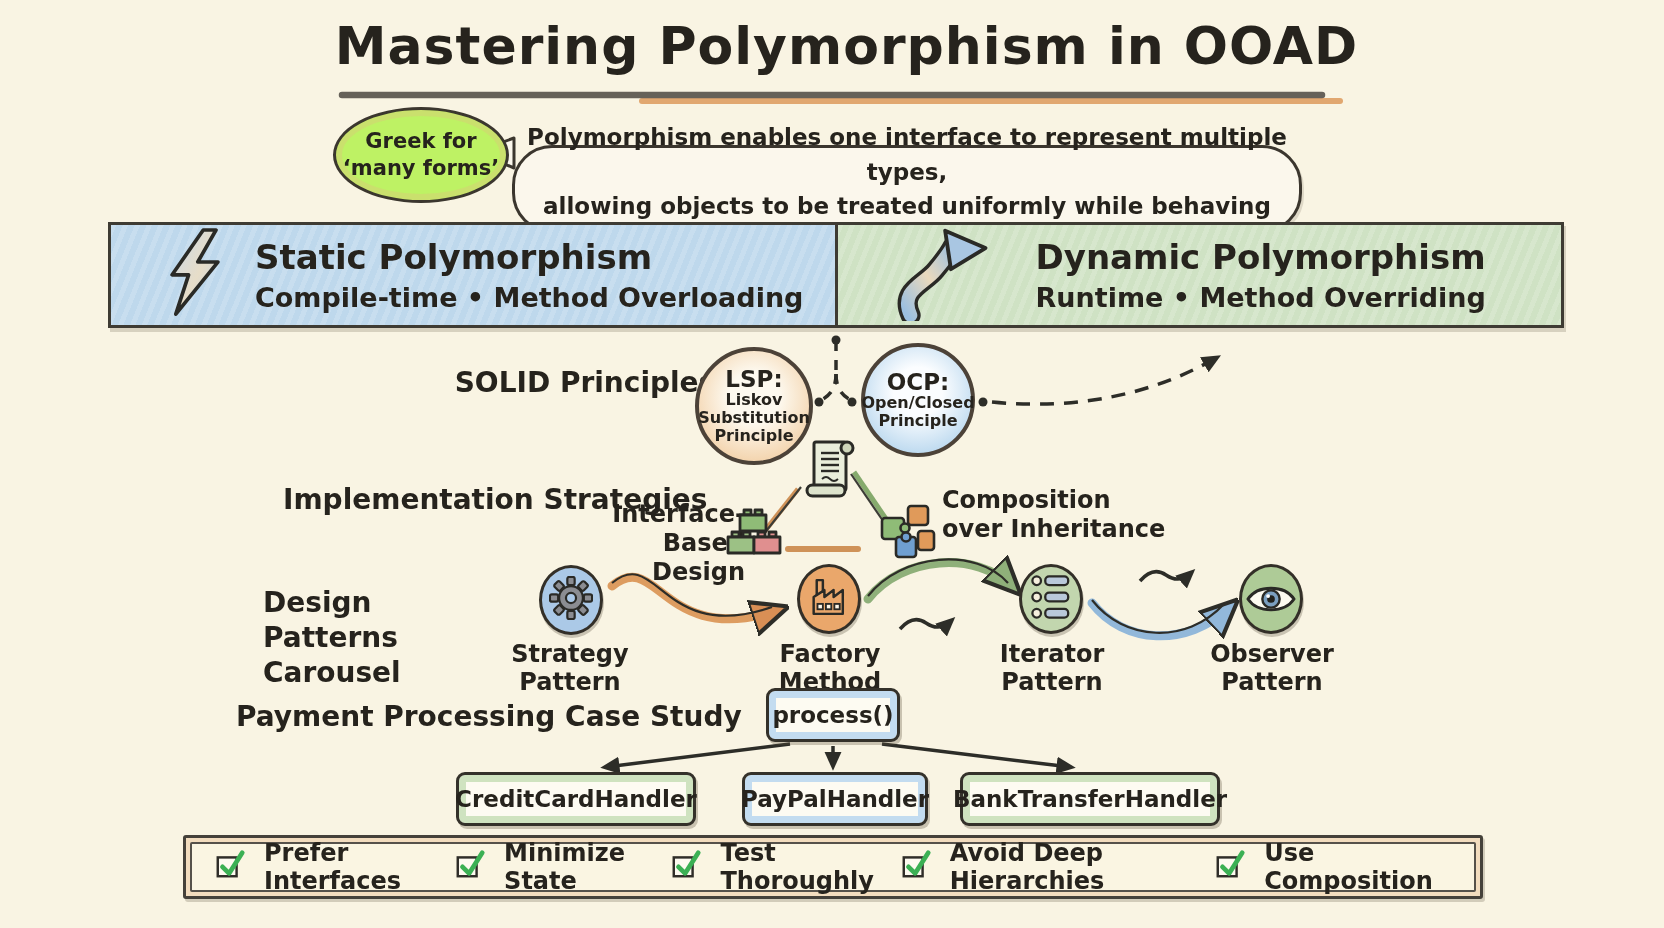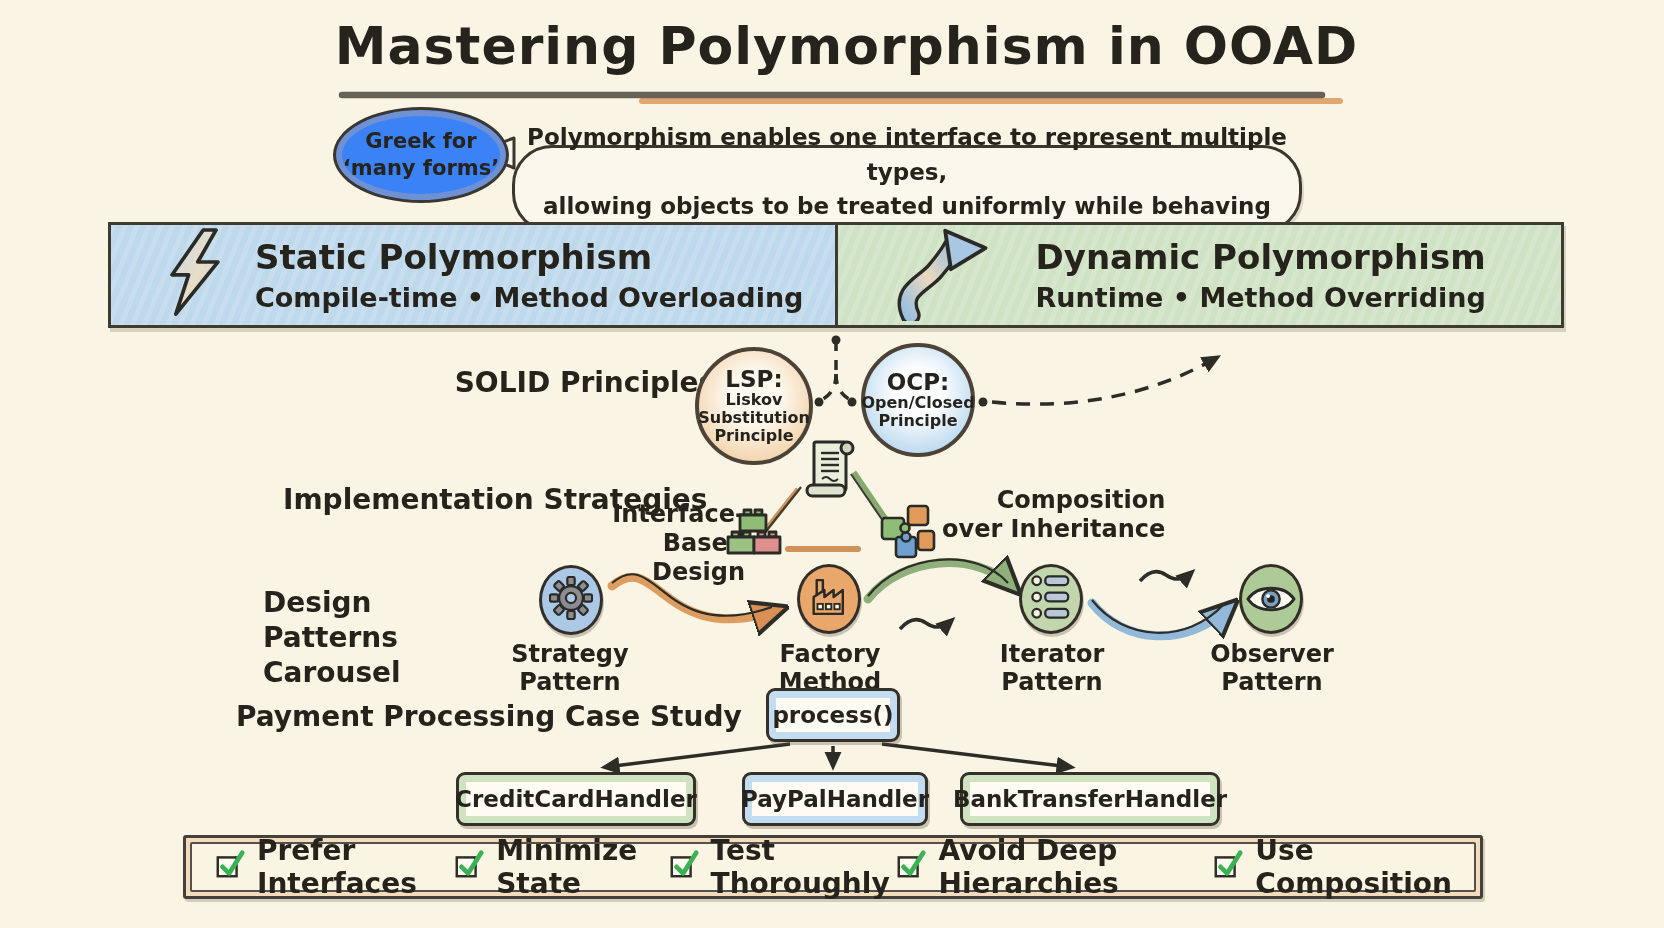--- a/index.html
+++ b/index.html
@@ -10,21 +10,21 @@
   }
   .abs{position:absolute;}
   .overlay{position:absolute;left:0;top:0;z-index:1;pointer-events:none;}
   .layer{position:absolute;left:0;top:0;z-index:2;width:100%;height:100%;pointer-events:none;padding-left:29px;}
   .layer > *{pointer-events:auto;}
 
   .title{left:0;top:16px;width:100%;text-align:center;font-size:52px;font-weight:700;letter-spacing:1px;}
 
   .bubble-greek{
     left:333px;top:107px;width:170px;height:90px;border:3px solid #3b362e;border-radius:50%;
-    background:#3b82f6;box-shadow:inset 0 0 0 6px rgba(232,182,132,.30);
+    background:#bef264;box-shadow:inset 0 0 0 6px rgba(232,182,132,.30);
     display:flex;flex-direction:column;align-items:center;justify-content:center;
     font-size:21px;font-weight:600;line-height:1.3;text-align:center;
   }
   .bubble-main{
     left:512px;top:112px;width:784px;height:82px;border:3px solid #3b362e;border-radius:40px;
     background:#fbf7ec;display:flex;flex-direction:column;align-items:center;justify-content:center;
     font-size:23px;font-weight:600;line-height:1.5;text-align:center;
     box-shadow:2px 3px 0 rgba(100,90,70,.18);
     margin-top:33px;
   }
@@ -47,21 +47,21 @@
     border-radius:50%;border:4px solid #4c4238;box-sizing:border-box;
     display:flex;flex-direction:column;align-items:center;justify-content:center;text-align:center;
   }
   .principle.lsp{left:695px;top:347px;width:118px;height:118px;
     background:radial-gradient(circle at 50% 42%,#fdf9ef 30%,#f3d3ac 78%,#eabf8d 100%);}
   .principle.ocp{left:861px;top:343px;width:114px;height:114px;
     background:radial-gradient(circle at 50% 42%,#fbfdff 30%,#bcd9ef 78%,#a9cce8 100%);}
   .principle .abbr{font-size:23px;font-weight:700;line-height:1.05;}
   .principle .pline{font-size:16px;font-weight:600;line-height:1.12;}
 
-  .impl-text{font-size:24px;font-weight:600;line-height:1.2;text-align:right;}
+  .impl-text{font-size:24px;font-weight:600;line-height:1.2;}
 
   .pat-icon{
     width:64px;height:70px;border-radius:50%;border:3.5px solid #332f28;box-sizing:border-box;
     display:flex;align-items:center;justify-content:center;box-shadow:1px 3px 0 rgba(80,70,50,.28);
   }
   .pat-icon.strategy{left:539px;top:565px;background:#abc9e7;}
   .pat-icon.factory{left:797px;top:564px;background:#eaa76b;}
   .pat-icon.iterator{left:1019px;top:564px;background:#c2d6ae;}
   .pat-icon.observer{left:1239px;top:564px;background:#aecb97;}
   .clabel{text-align:center;font-size:24px;font-weight:600;line-height:1.18;}
@@ -75,21 +75,21 @@
 
   .checkbar-outer{
     left:183px;top:835px;width:1300px;height:64px;box-sizing:border-box;
     background:#f2dcbe;border:3px solid #45413a;padding:4px;border-radius:3px;
     box-shadow:2px 3px 0 rgba(95,85,65,.25);
   }
   .checkbar-inner{
     height:100%;box-sizing:border-box;border:2px solid #55514a;background:#faf5e2;border-radius:2px;
     display:flex;align-items:center;justify-content:space-between;padding:0 22px;
   }
-  .check-item{display:flex;align-items:center;gap:11px;font-size:28px;font-weight:600;}
+  .check-item{display:flex;align-items:center;gap:18px;font-size:24px;font-weight:600;}
 </style>
 </head>
 <body>
 
 <div class="canvas">
 
   <svg class="overlay" width="1664" height="928" viewBox="0 0 1664 928">
     <defs>
       <marker id="m-dark" viewBox="0 0 10 10" refX="7" refY="5" markerWidth="5.5" markerHeight="5.5" orient="auto-start-reverse">
         <path d="M0,0.5 L10,5 L0,9.5 Z" fill="#2d2d28"></path>

